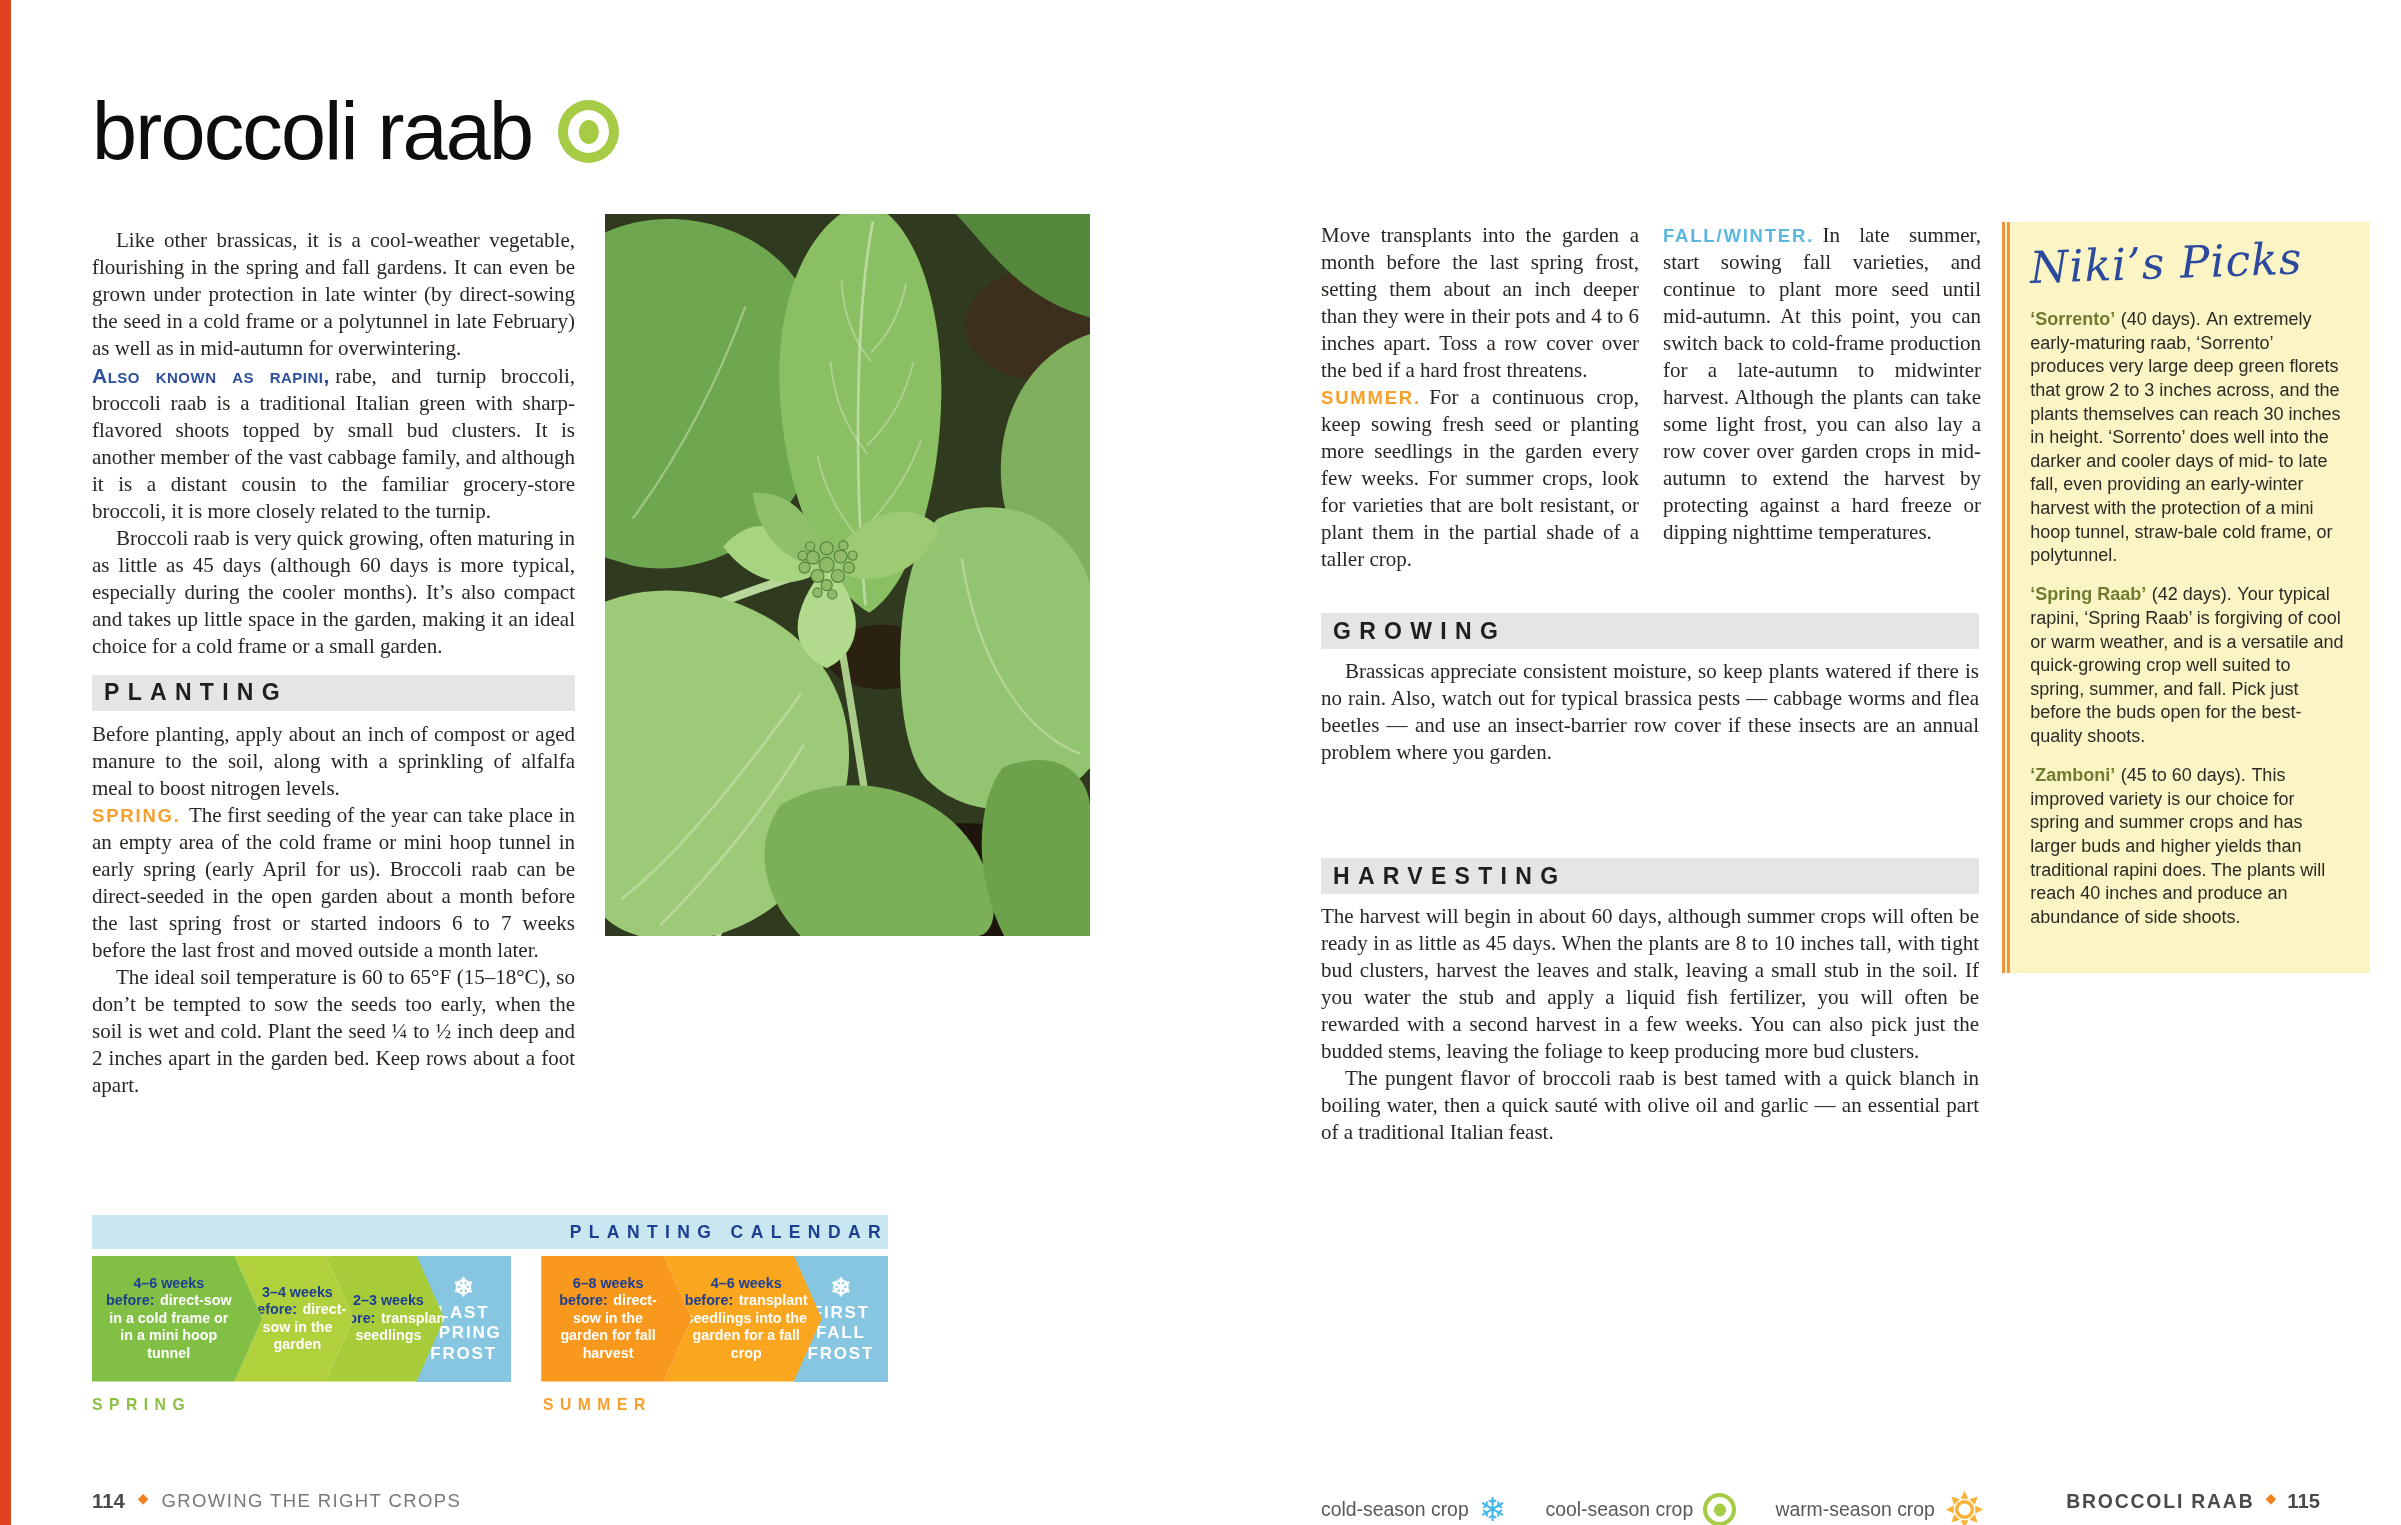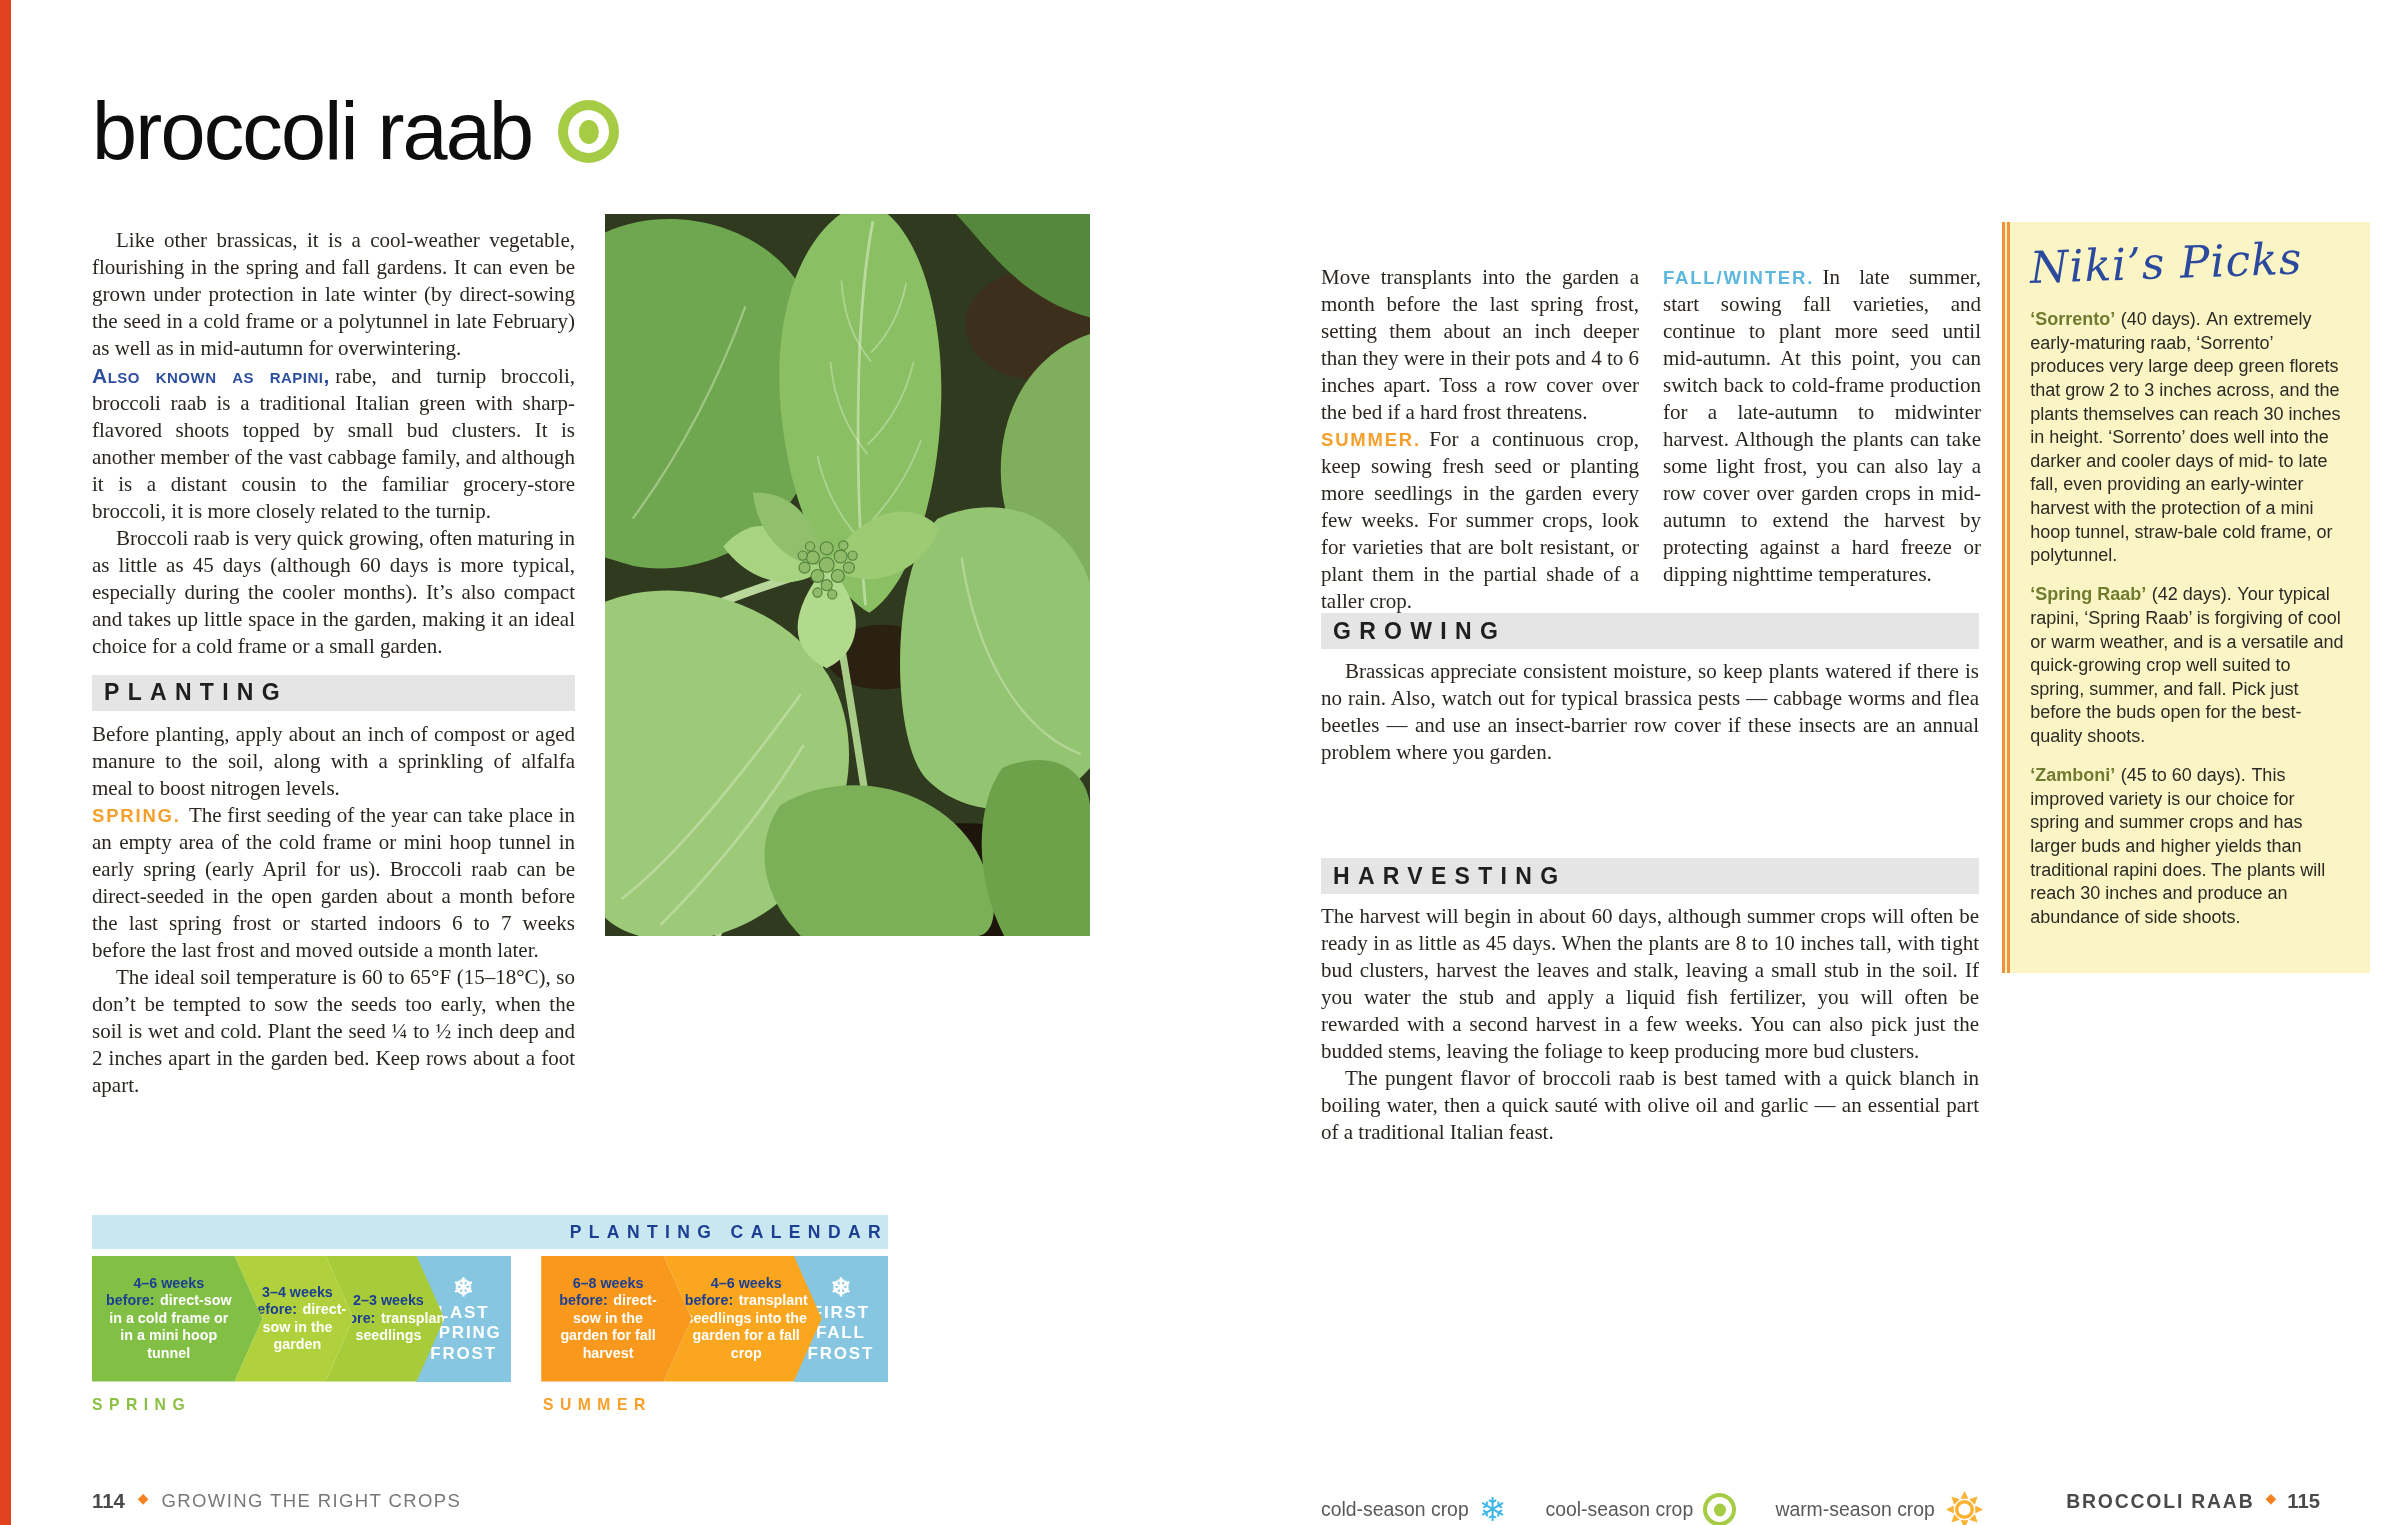--- a/index.html
+++ b/index.html
@@ -54,21 +54,21 @@
   .cal-gap{width:30.5px;flex:none;}
   .c4{width:166px;z-index:5;background:#f8981d;}
   .c5{width:158px;z-index:4;background:#faa61f;margin-left:-28px;}
   .f2{width:104px;z-index:1;margin-left:-28px;}
   .cal-labels{position:relative;margin-top:14.8px;height:20.3px;font-weight:bold;font-size:15.7px;letter-spacing:6.5px;}
   .lab-spring{position:absolute;left:0;color:#8cc044;}
   .lab-summer{position:absolute;left:451px;color:#f7a02b;}
 
   
   .two-col{position:absolute;left:1321px;top:222px;width:659px;display:flex;gap:24px;}
-  .tcol{width:318px;flex:none;margin-top:42px;}
+  .tcol{width:318px;flex:none;}
   .growing{position:absolute;left:1321px;top:613px;width:658px;}
   .harvesting{position:absolute;left:1321px;top:858px;width:658px;}
   .growing .hbar,.harvesting .hbar{margin:0 0 9.2px;}
 
   .sidebar{position:absolute;left:2002px;top:222px;width:368px;height:751px;box-sizing:border-box;
         background:#fbf5c6;border-left:8.3px double #f2923c;padding:13px 24px 0 20.3px;
         font-family:"Liberation Sans",sans-serif;color:#2b2a24;}
   .sidebar-title{font-family:"DejaVu Serif",serif;font-style:italic;font-weight:normal;
         color:#2b4a9e;font-size:44px;margin:7.4px 0 14.8px;transform:rotate(-2deg);transform-origin:left center;
         letter-spacing:0.9px;white-space:nowrap;}
@@ -246,21 +246,21 @@
 
     <aside class="sidebar">
       <h3 class="sidebar-title">Niki’s Picks</h3>
       <p class="pick">
         <span class="pick-name">‘Sorrento’</span><span class="pick-days">(40 days).</span><span>An extremely early-maturing raab, ‘Sorrento’ produces very large deep green florets that grow 2 to 3 inches across, and the plants themselves can reach 30 inches in height. ‘Sorrento’ does well into the darker and cooler days of mid- to late fall, even providing an early-winter harvest with the protection of a mini hoop tunnel, straw-bale cold frame, or polytunnel.</span>
       </p>
       <p class="pick">
         <span class="pick-name">‘Spring Raab’</span><span class="pick-days">(42 days).</span><span>Your typical rapini, ‘Spring Raab’ is forgiving of cool or warm weather, and is a versatile and quick-growing crop well suited to spring, summer, and fall. Pick just before the buds open for the best-quality shoots.</span>
       </p>
       <p class="pick">
-        <span class="pick-name">‘Zamboni’</span><span class="pick-days">(45 to 60 days).</span><span>This improved variety is our choice for spring and summer crops and has larger buds and higher yields than traditional rapini does. The plants will reach 30 inches and produce an abundance of side shoots.</span>
+        <span class="pick-name">‘Zamboni’</span><span class="pick-days">(45 to 60 days).</span><span>This improved variety is our choice for spring and summer crops and has larger buds and higher yields than traditional rapini does. The plants will reach 40 inches and produce an abundance of side shoots.</span>
       </p>
     </aside>
 
     <footer class="footer footer-right">
       <span class="legend-item">
         <span class="legend-label">cold-season crop</span>
         <span class="flake-blue">❄</span>
       </span>
       <span class="legend-item">
         <span class="legend-label">cool-season crop</span>

